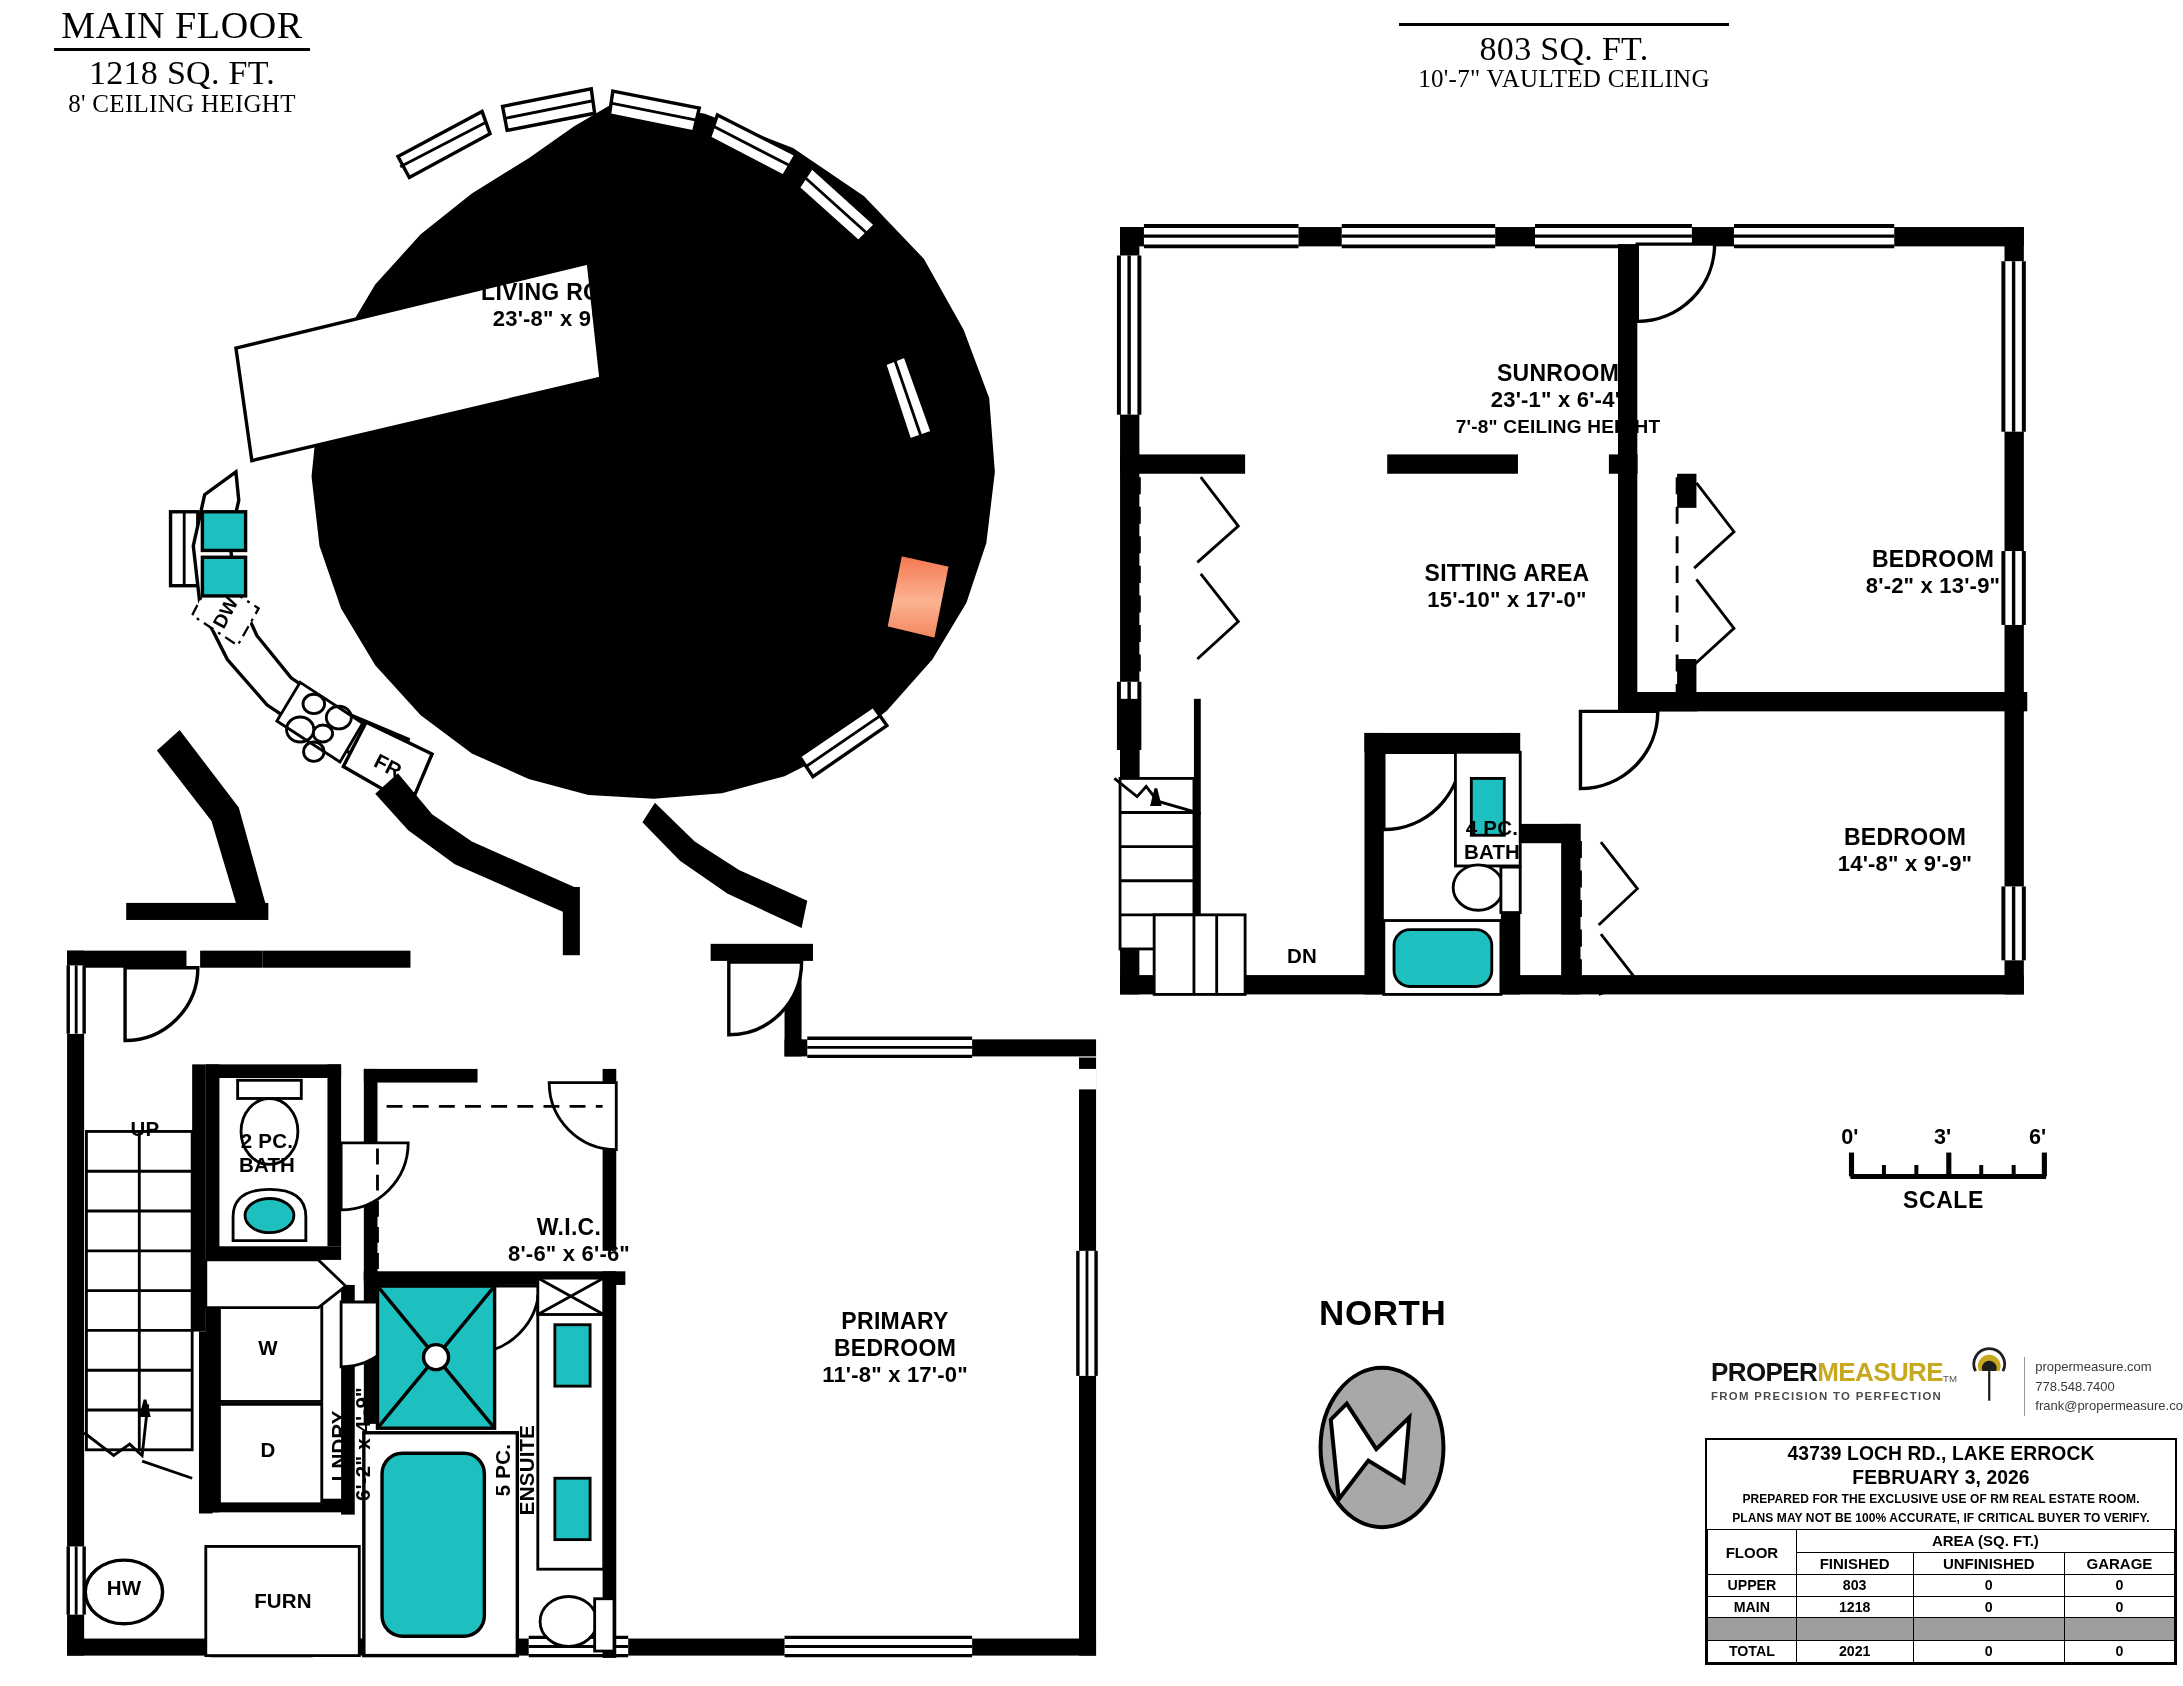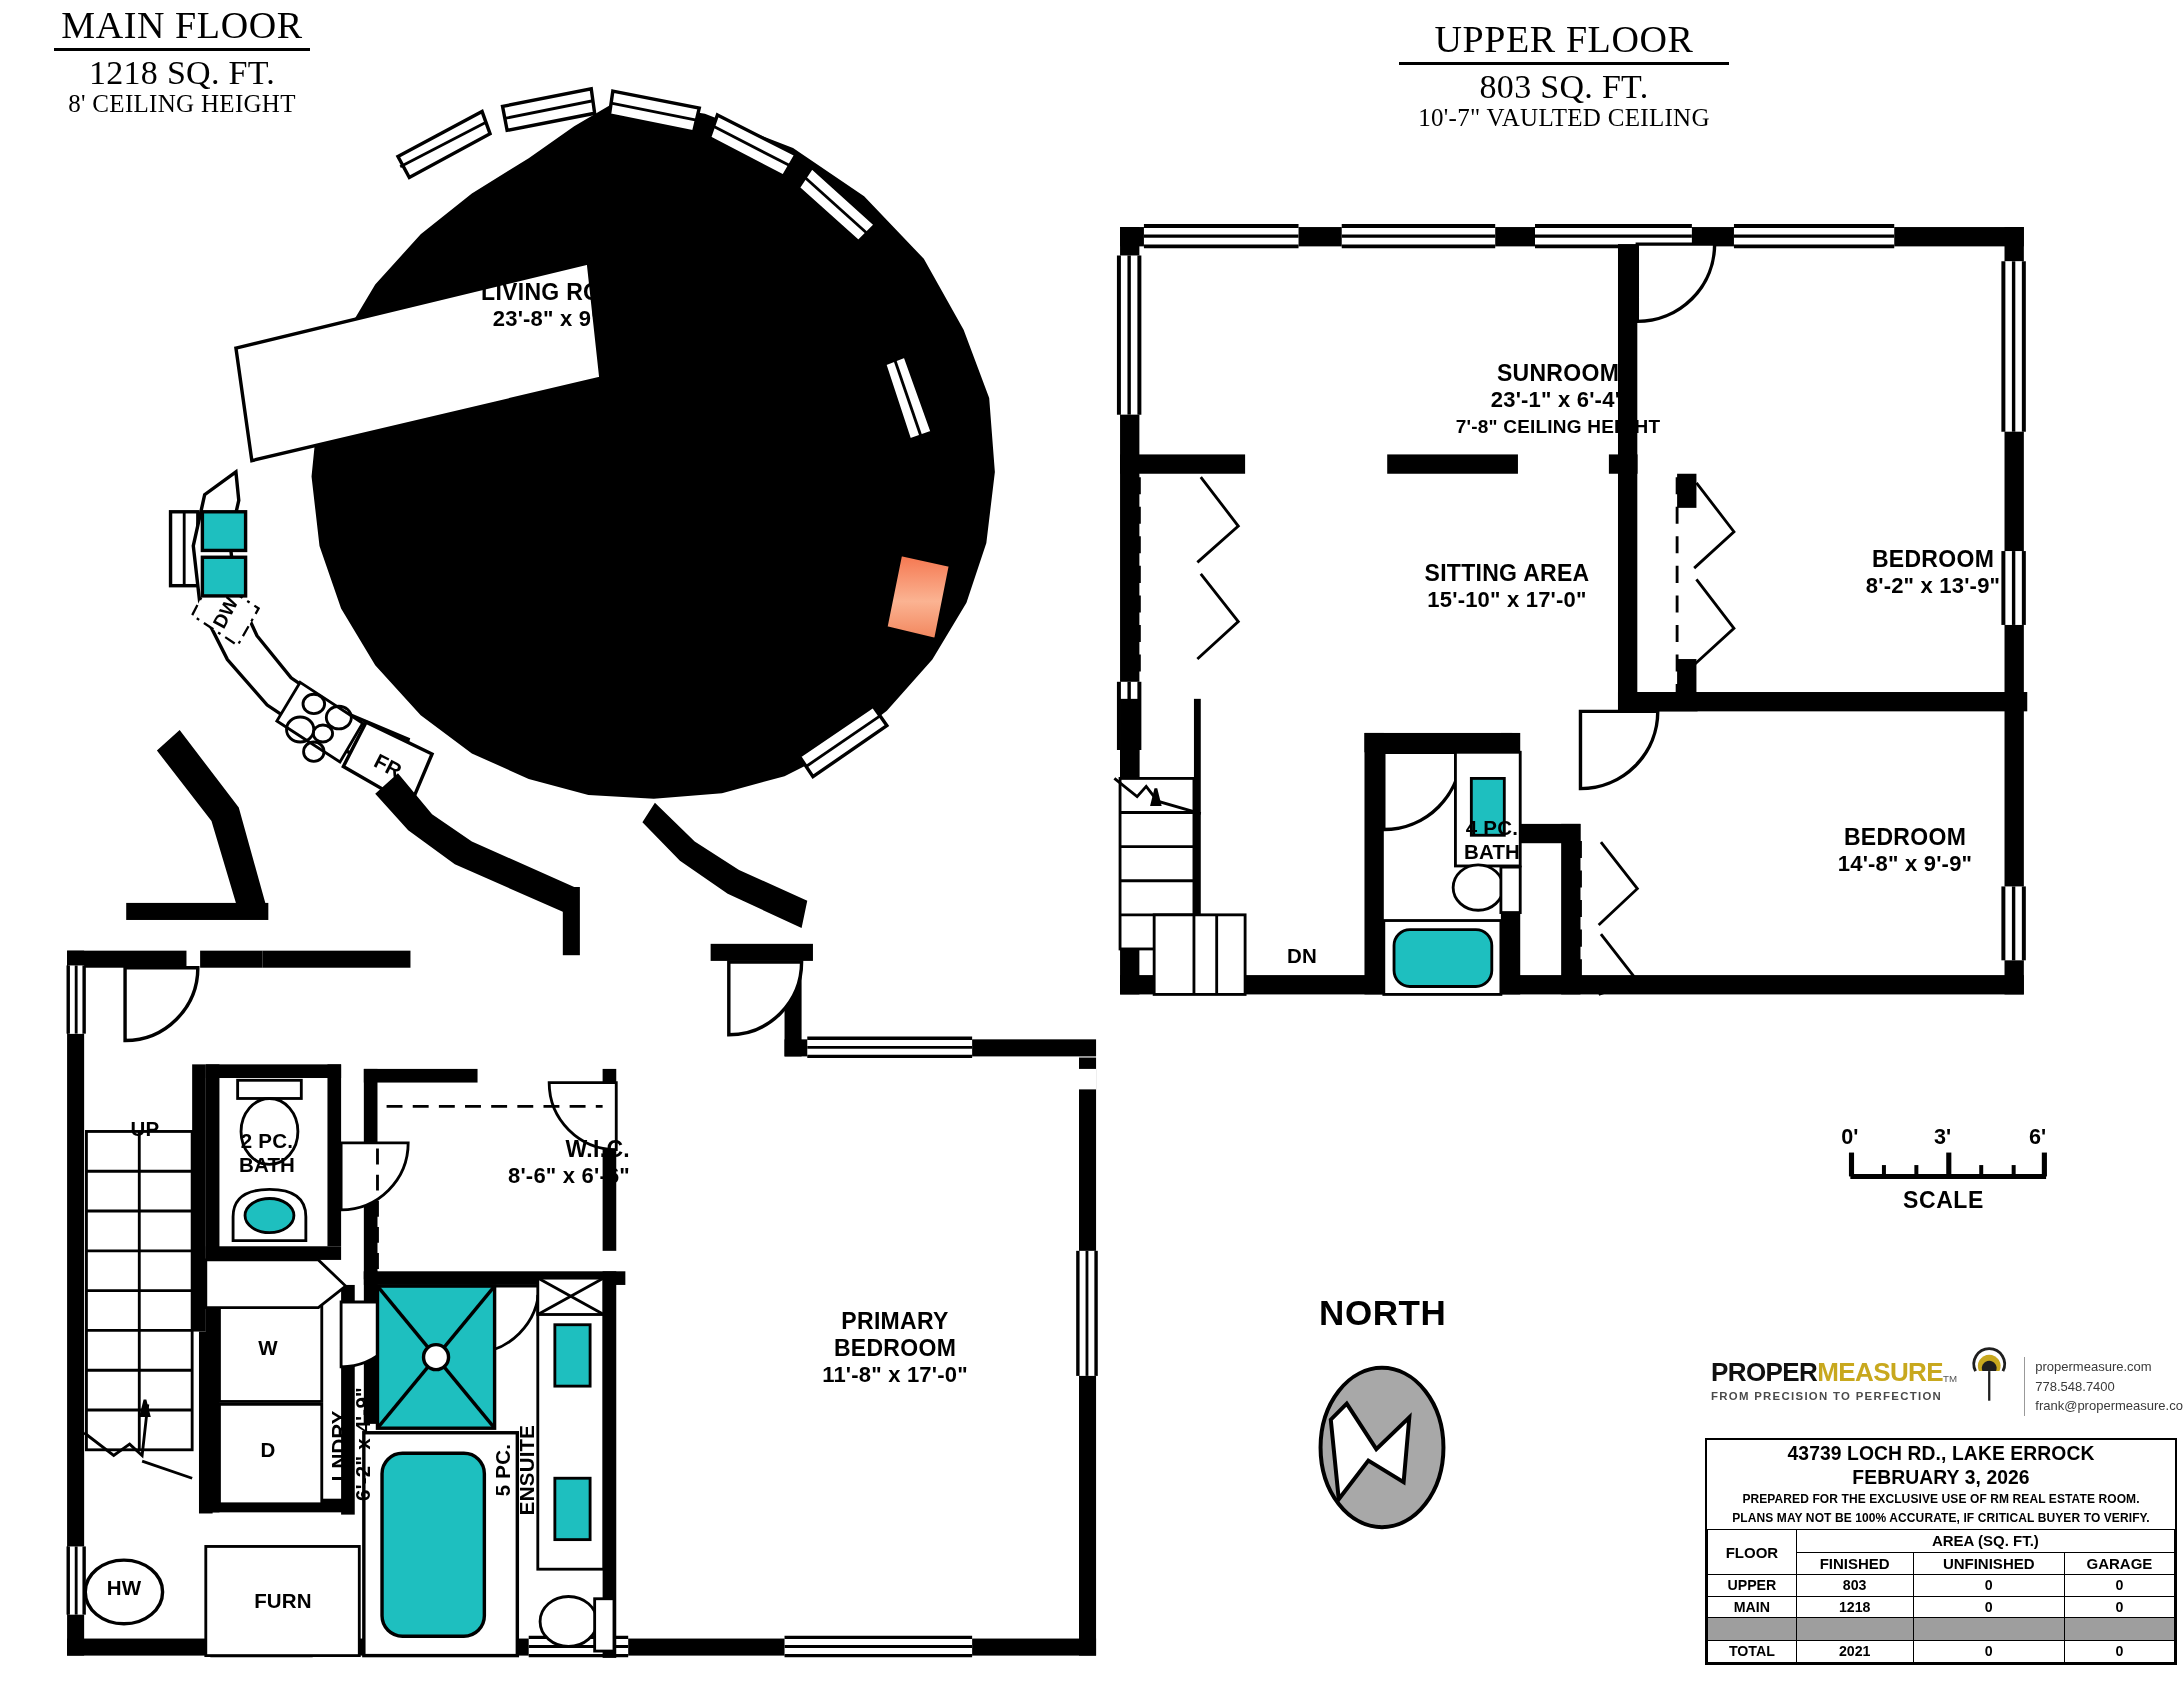--- a/index.html
+++ b/index.html
@@ -66,21 +66,20 @@
 <body>
 
 <div class="floor-title" style="left:23px;top:5.7px;width:318px;">
   <div class="ft-main">MAIN FLOOR</div>
   <div class="rule" style="width:256px;"></div>
   <div class="ft-sub">1218 SQ. FT.</div>
   <div class="ft-small">8' CEILING HEIGHT</div>
 </div>
 
 <div class="floor-title" style="left:1291px;top:20px;width:546px;">
-  <div class="ft-main">UPPER FLOOR</div>
   <div class="rule" style="width:330px;"></div>
   <div class="ft-sub">803 SQ. FT.</div>
   <div class="ft-small">10'-7" VAULTED CEILING</div>
 </div>
 
 <svg id="main-floor-plan" style="left:0;top:0;width:1137px;height:1687px;" viewBox="0 0 2000 2967">
 
   <path fill="#000" stroke="none" d="M 1090,175 L 1240,200 L 1395,260 L 1520,345 L 1625,455 L 1695,580 L 1740,700
            L 1750,830 L 1735,955 L 1700,1060 L 1640,1160 L 1560,1250 L 1470,1320
            L 1380,1365 L 1270,1395 L 1150,1405 L 1035,1398 L 930,1370 L 830,1325
@@ -339,21 +338,21 @@
   <div class="rl-name">ROOM</div>
   <div class="rl-dim">9'-11" x 14'-6"</div>
 </div>
 
 <div class="rlabel" style="left:895px;top:1308px;transform:translateX(-50%);">
   <div class="rl-name">PRIMARY</div>
   <div class="rl-name">BEDROOM</div>
   <div class="rl-dim">11'-8" x 17'-0"</div>
 </div>
 
-<div class="rlabel" style="left:569px;top:1136px;transform:translateX(-50%);text-align:right;">
+<div class="rlabel" style="left:569px;top:1214px;transform:translateX(-50%);">
   <div class="rl-name">W.I.C.</div>
   <div class="rl-dim">8'-6" x 6'-6"</div>
 </div>
 
 <div class="rlabel vert" style="left:351px;top:1444px;transform:translate(-50%,-50%) rotate(-90deg);">
   <div class="rl-small">LNDRY.</div>
   <div class="rl-small">6'-2" x 4'-9"</div>
 </div>
 
 <div class="rlabel" style="left:267px;top:1129px;transform:translateX(-50%);">

